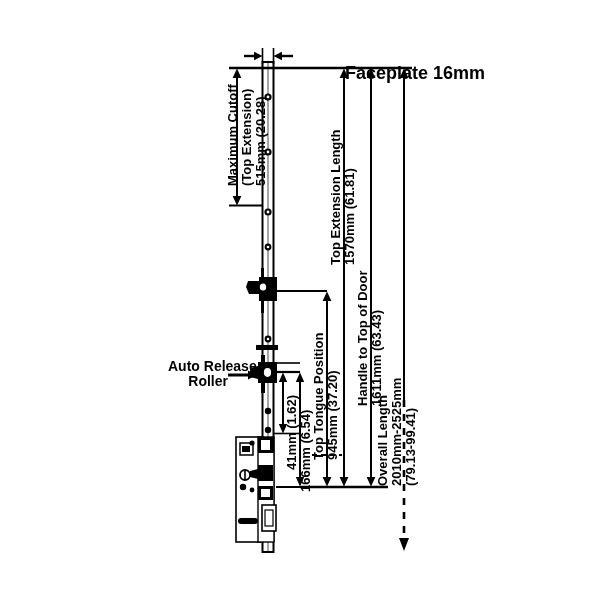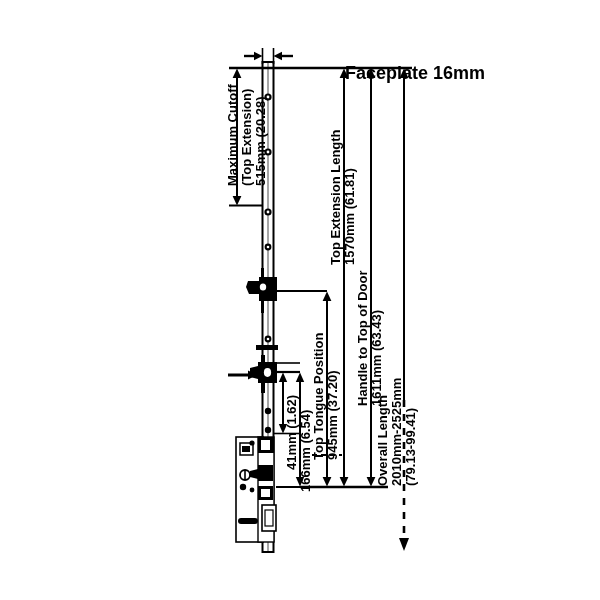--- a/index.html
+++ b/index.html
@@ -238,14 +238,18 @@
   <div class="vlabel rot90" style="left:390px; top:486px; font-size:13px;">2010mm-2525mm</div>
   <div class="vlabel rot90" style="left:404px; top:486px; font-size:13px;">(79.13-99.41)</div>
 
   <div class="vlabel rot90" style="left:312px; top:460px; font-size:13px;">Top Tongue Position</div>
   <div class="vlabel rot90" style="left:326px; top:460px; font-size:13px;">945mm (37.20)</div>
 
   <div class="vlabel rot90" style="left:285px; top:470px; font-size:13px;">41mm (1.62)</div>
 
   <div class="vlabel rot90" style="left:299px; top:492px; font-size:13px;">166mm (6.54)</div>
 
+  <div class="hlabel twoline" style="left:168px; top:359px; font-size:14px; width:60px; text-align:right;">
+    <div>Auto Release</div>
+    <div>Roller</div>
+  </div>
 
 </div>
 
 </body></html>

